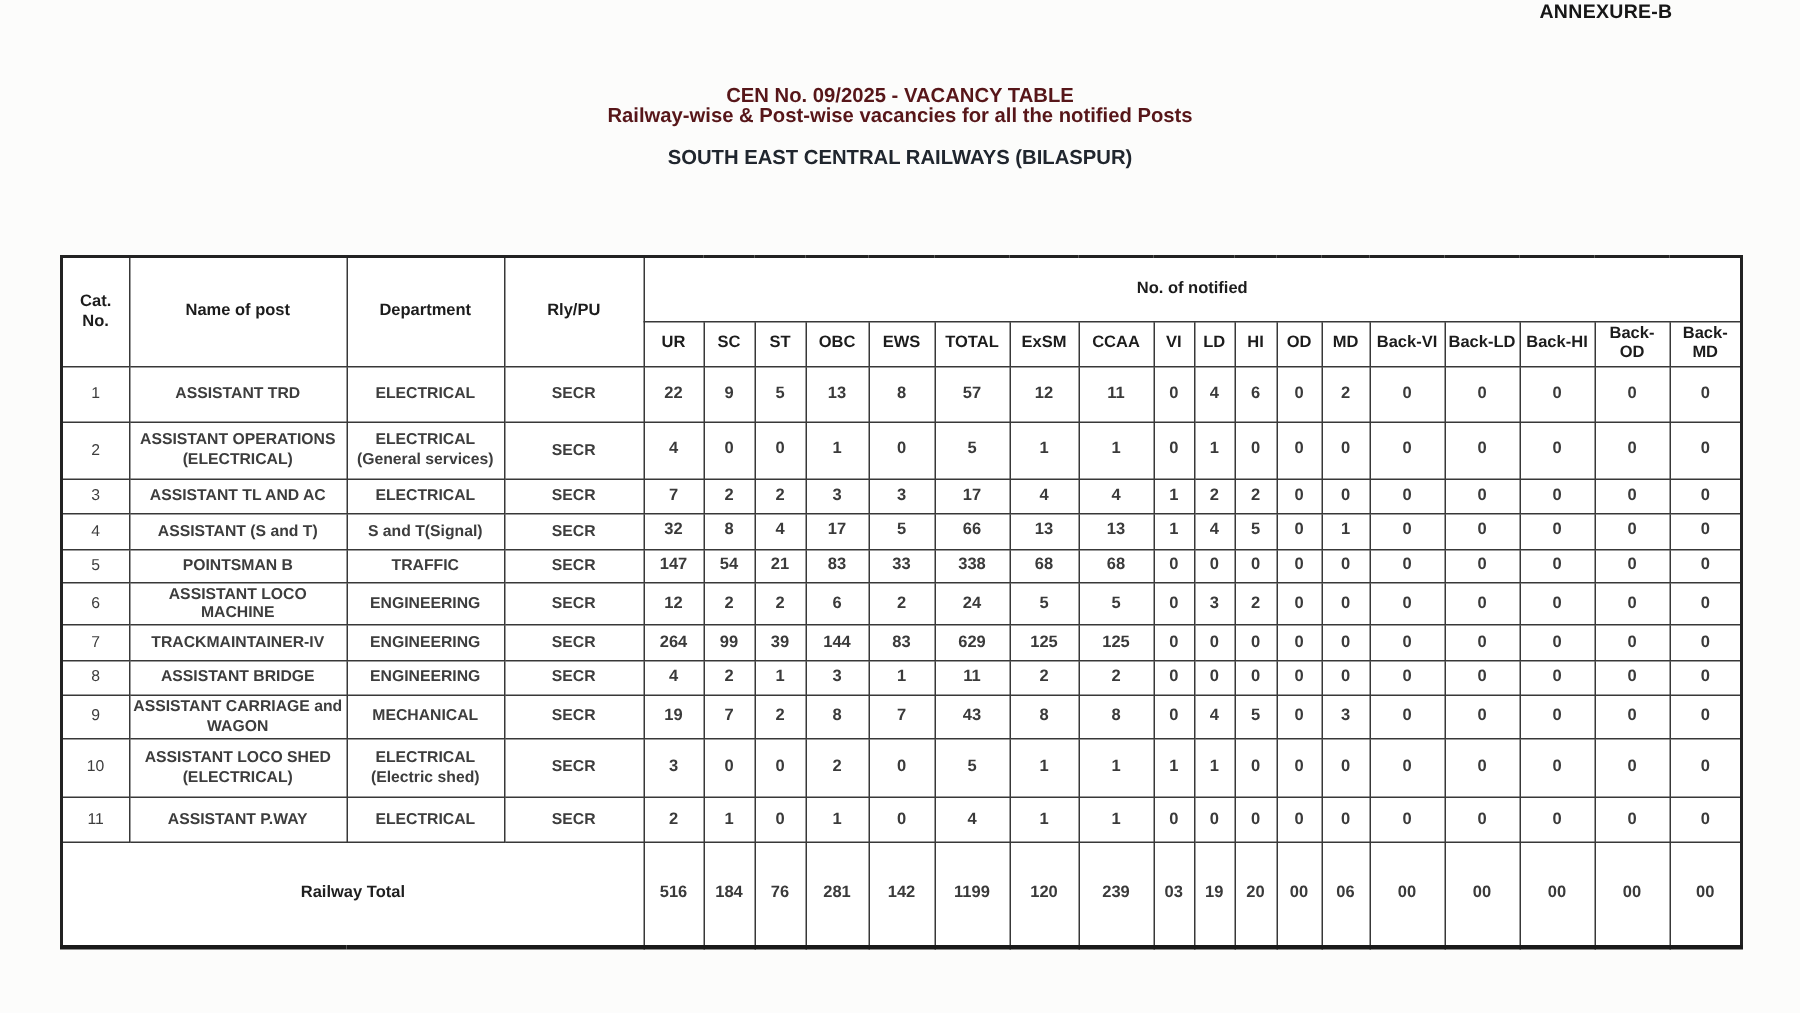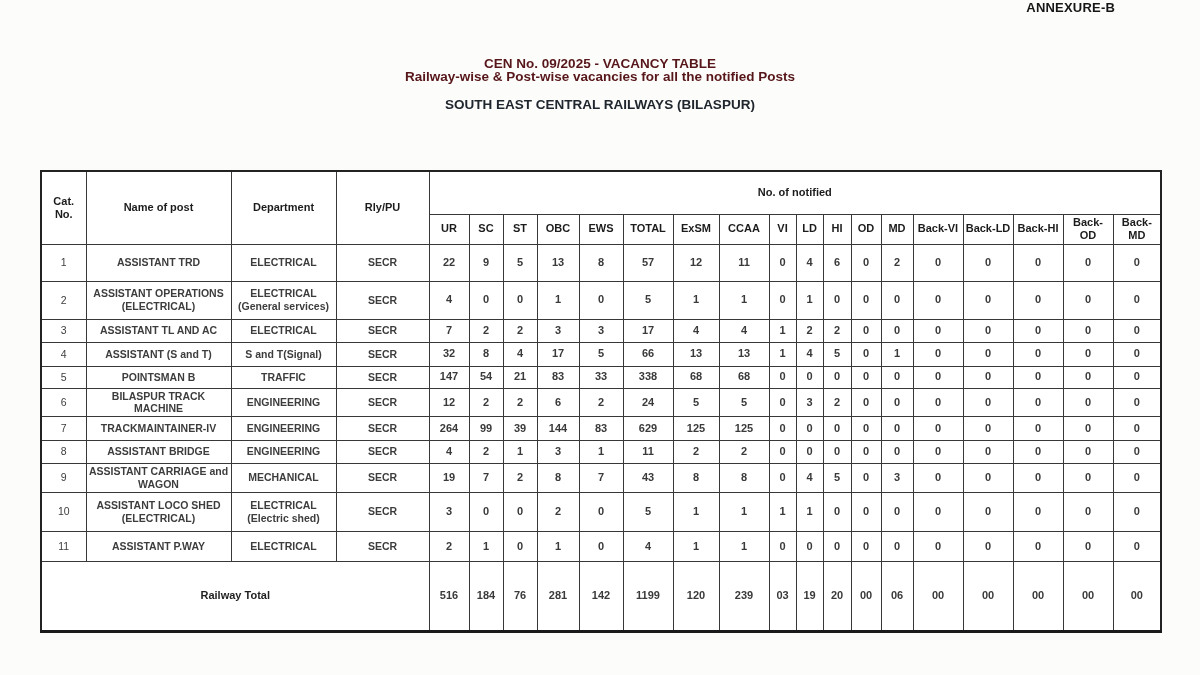--- a/index.html
+++ b/index.html
@@ -268,21 +268,21 @@
         <td class="num">0</td>
         <td class="num">0</td>
         <td class="num">0</td>
         <td class="num">0</td>
         <td class="num">0</td>
         <td class="num">0</td>
         <td class="num">0</td>
       </tr>
       <tr>
         <td class="cat">6</td>
-        <td class="txt">BILASPUR TRACK MACHINE</td>
+        <td class="txt">ASSISTANT LOCO MACHINE</td>
         <td class="txt">ENGINEERING</td>
         <td class="txt">SECR</td>
         <td class="num">12</td>
         <td class="num">2</td>
         <td class="num">2</td>
         <td class="num">6</td>
         <td class="num">2</td>
         <td class="num">24</td>
         <td class="num">5</td>
         <td class="num">5</td>

